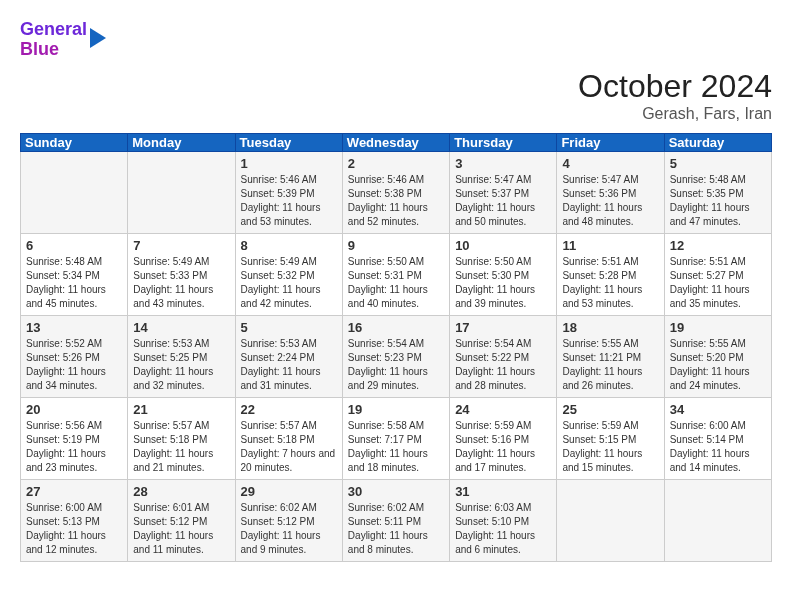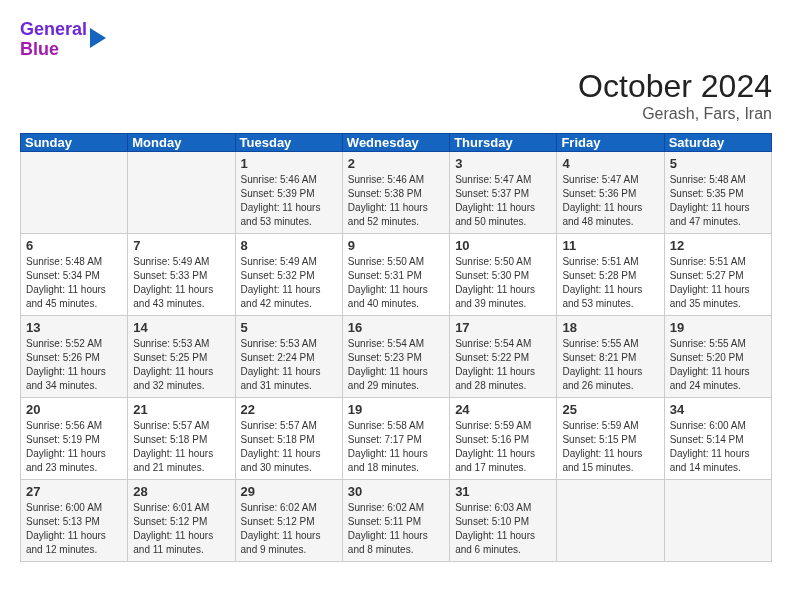--- a/index.html
+++ b/index.html
@@ -225,21 +225,21 @@
         </td>
         <td>
           <span class="day-num">17</span>
           <div class="day-info">Sunrise: 5:54 AM</div>
           <div class="day-info">Sunset: 5:22 PM</div>
           <div class="day-info">Daylight: 11 hours and 28 minutes.</div>
         </td>
         <td>
           <span class="day-num">18</span>
           <div class="day-info">Sunrise: 5:55 AM</div>
-          <div class="day-info">Sunset: 8:21 PM</div>
+          <div class="day-info">Sunset: 11:21 PM</div>
           <div class="day-info">Daylight: 11 hours and 26 minutes.</div>
         </td>
         <td>
           <span class="day-num">19</span>
           <div class="day-info">Sunrise: 5:55 AM</div>
           <div class="day-info">Sunset: 5:20 PM</div>
           <div class="day-info">Daylight: 11 hours and 24 minutes.</div>
         </td>
       </tr>
       <tr>
@@ -252,21 +252,21 @@
         <td>
           <span class="day-num">21</span>
           <div class="day-info">Sunrise: 5:57 AM</div>
           <div class="day-info">Sunset: 5:18 PM</div>
           <div class="day-info">Daylight: 11 hours and 21 minutes.</div>
         </td>
         <td>
           <span class="day-num">22</span>
           <div class="day-info">Sunrise: 5:57 AM</div>
           <div class="day-info">Sunset: 5:18 PM</div>
-          <div class="day-info">Daylight: 11 hours and 30 minutes.</div>
+          <div class="day-info">Daylight: 7 hours and 20 minutes.</div>
         </td>
         <td>
           <span class="day-num">19</span>
           <div class="day-info">Sunrise: 5:58 AM</div>
           <div class="day-info">Sunset: 7:17 PM</div>
           <div class="day-info">Daylight: 11 hours and 18 minutes.</div>
         </td>
         <td>
           <span class="day-num">24</span>
           <div class="day-info">Sunrise: 5:59 AM</div>

